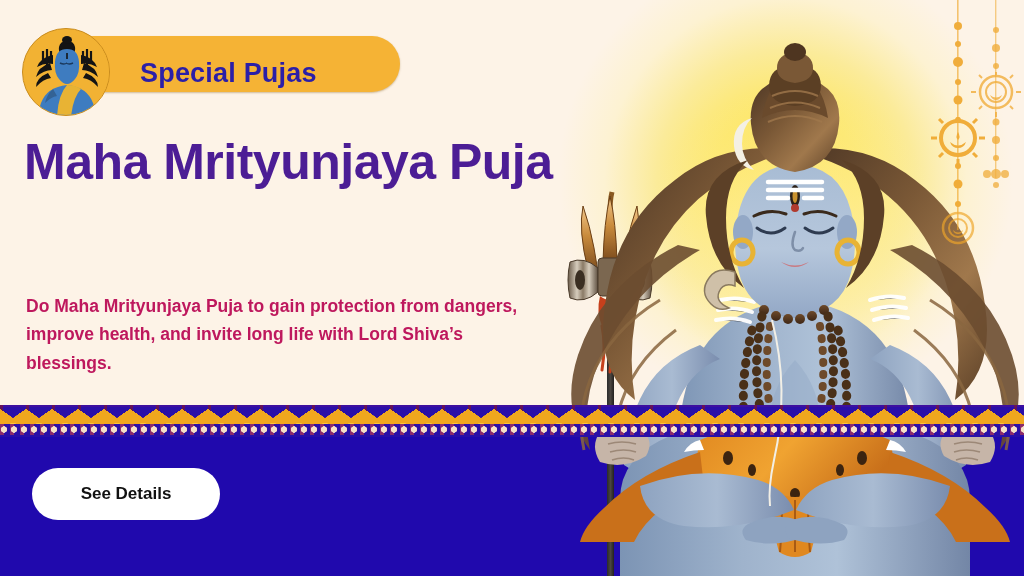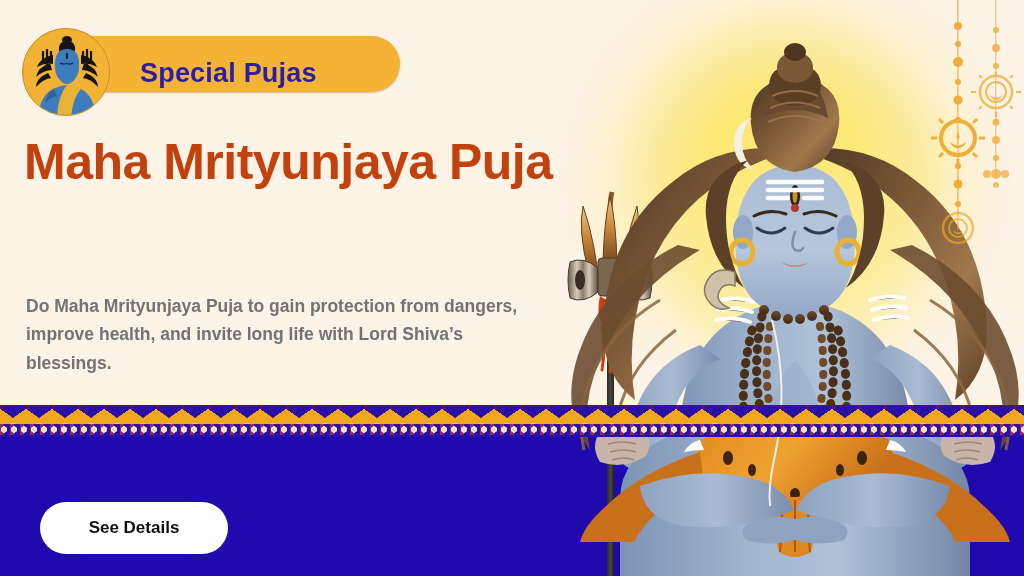--- a/index.html
+++ b/index.html
@@ -93,37 +93,36 @@
     width:88px; height:88px; border-radius:50%;
     background:#F2B233;
     border:1.5px solid #C98C1E;
     overflow:hidden;
   }
   
   .headline {
     position:absolute; left:24px; top:133px;
     width:540px;
     font-size:50px; font-weight:bold; line-height:1.18;
-    color:#c2410c; letter-spacing:-0.5px;
+    color:#4c1d95; letter-spacing:-0.5px;
   }
   .subtext {
     position:absolute; left:26px; top:292px;
     width:500px;
     font-size:17.5px; font-weight:bold; line-height:1.62;
-    color:#737373;
+    color:#be185d;
   }
   
   .cta {
-    position:absolute; left:40px; top:468px;
+    position:absolute; left:32px; top:468px;
     width:188px; height:52px;
     background:#FFFFFF; border-radius:26px;
     display:flex; align-items:center; justify-content:center;
     font-size:17px; font-weight:bold; color:#111111;
     cursor:pointer;
-    margin-top:34px;
   }
   
   .art { position:absolute; left:0; top:0; width:1024px; height:576px; pointer-events:none; }
 </style>
 </head>
 <body>
 
 <div id="banner">
 
   <div class="cream-top"></div>

